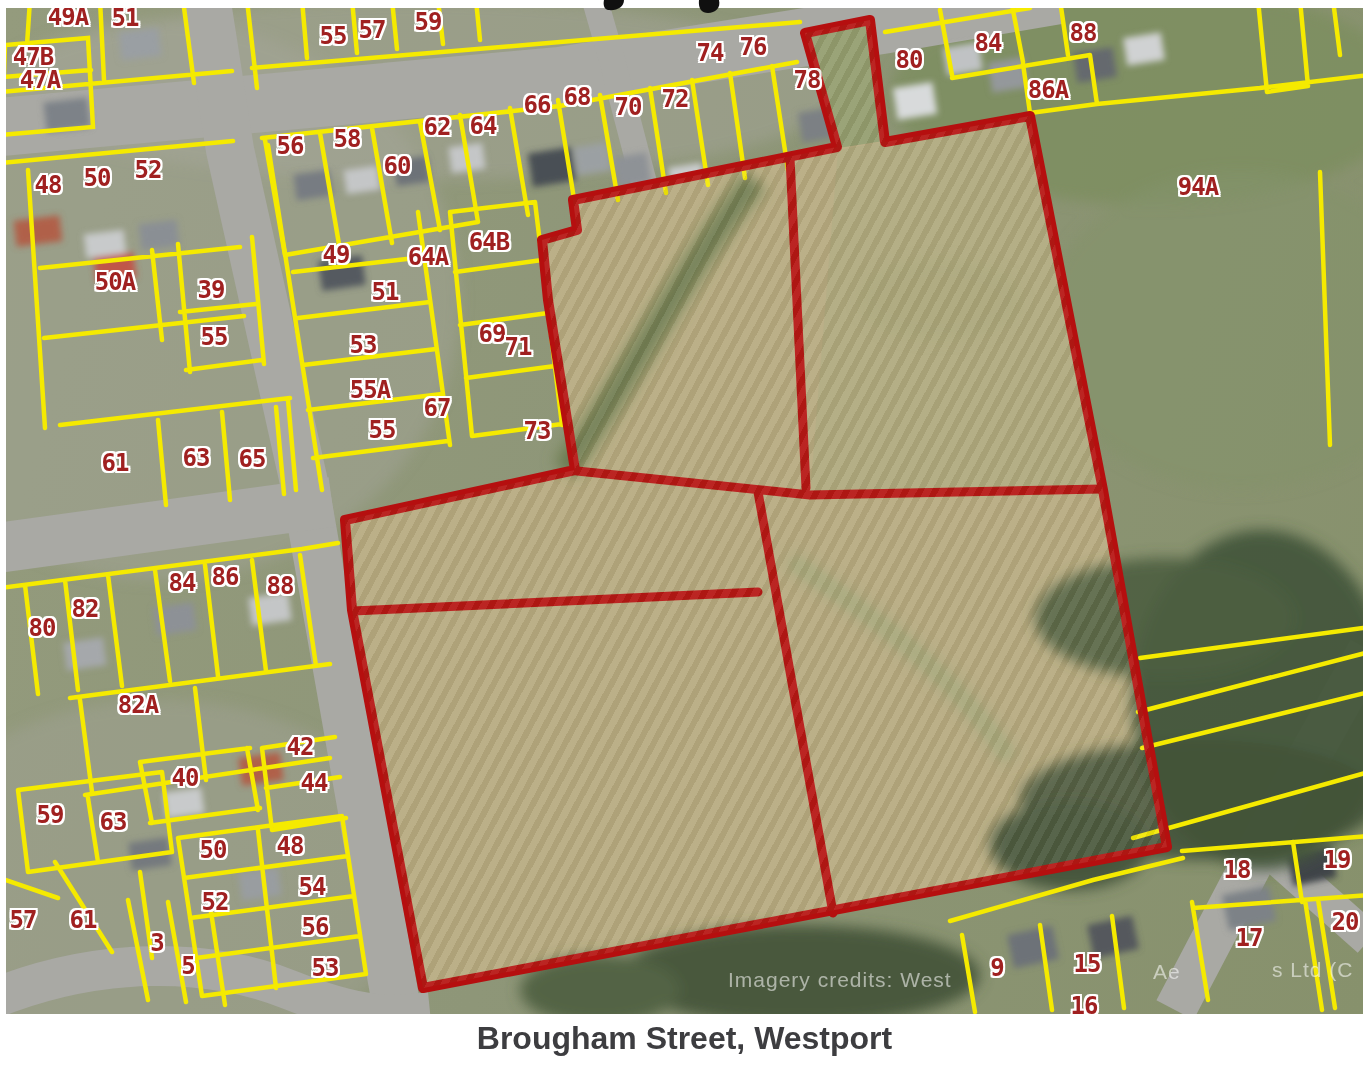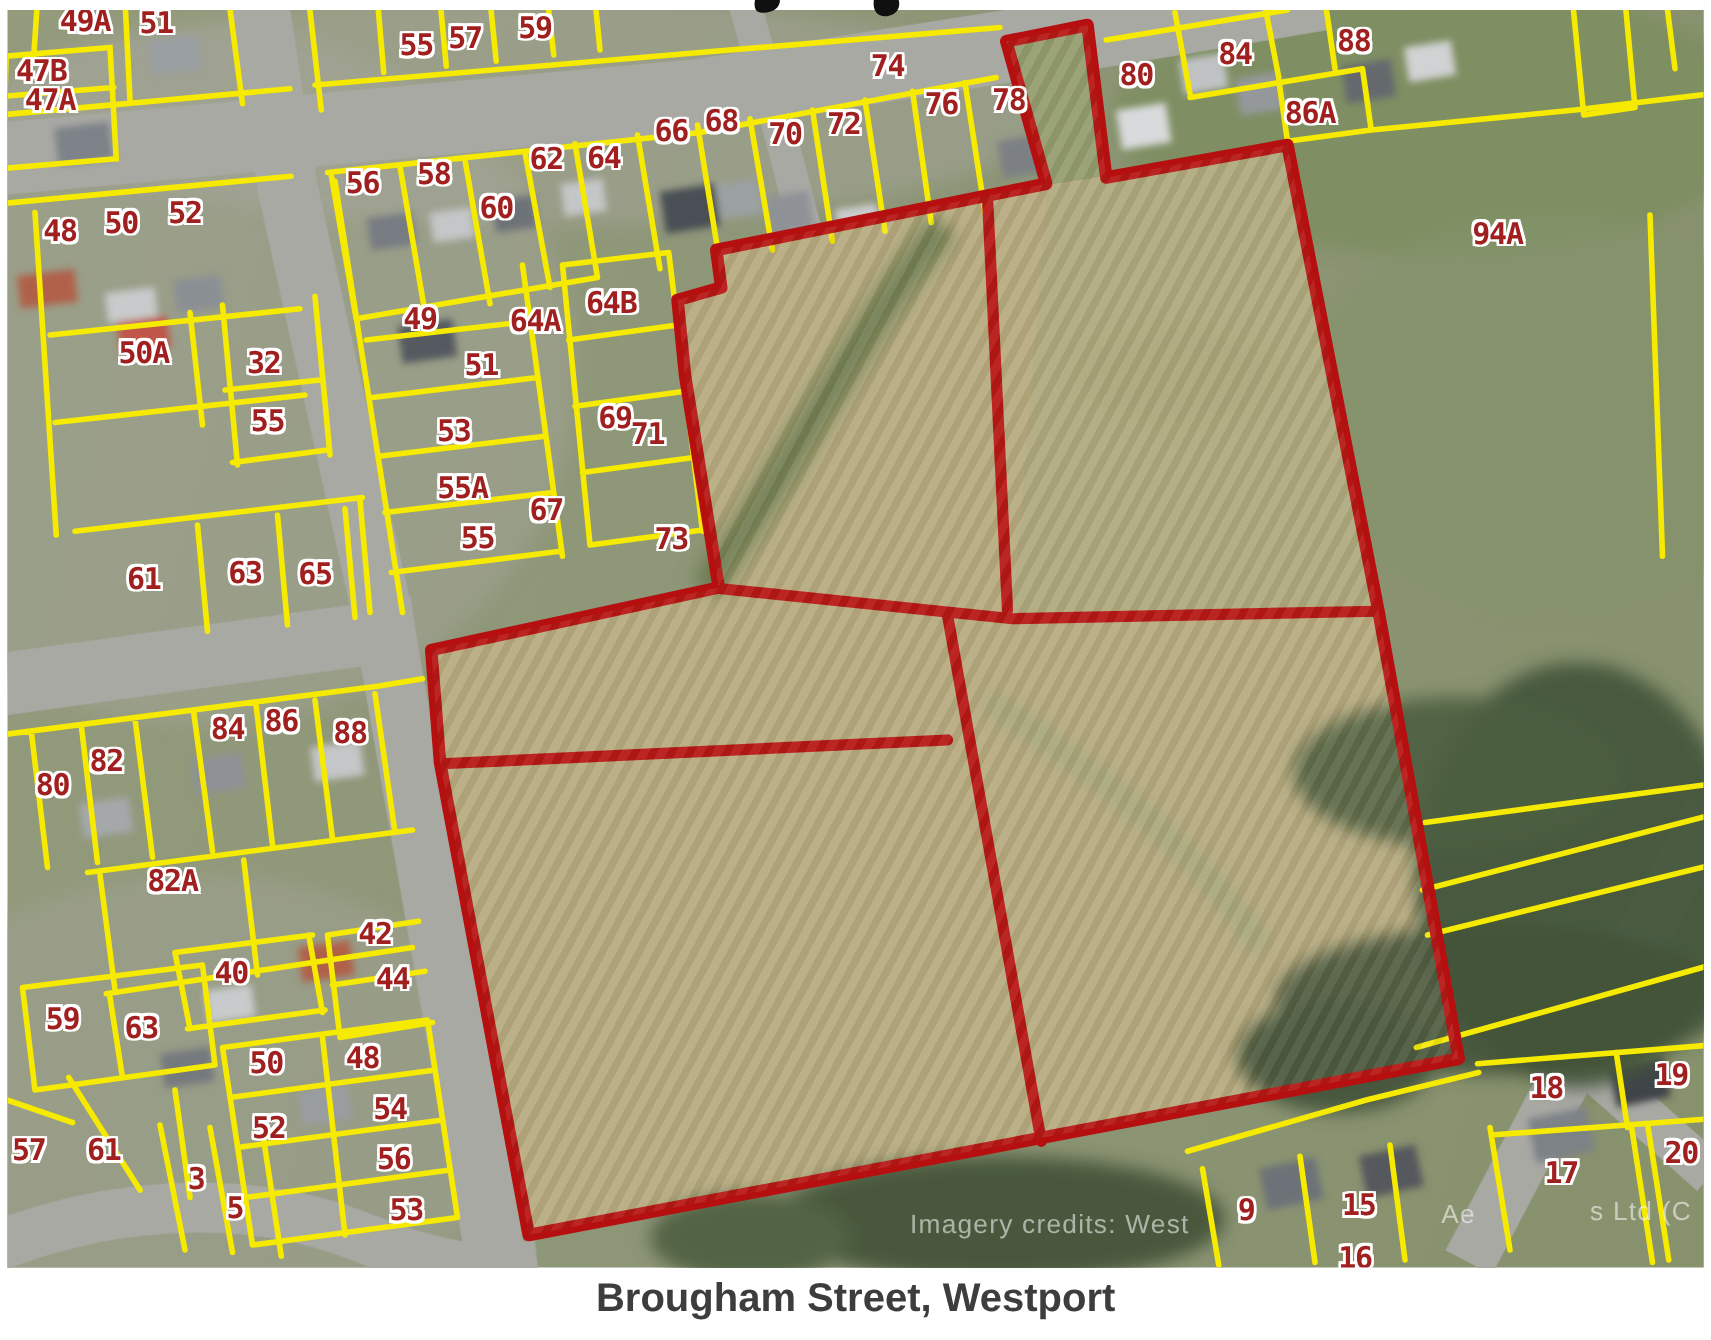--- a/index.html
+++ b/index.html
@@ -194,29 +194,29 @@
         <div class="plabel" style="left: 290px; top: 146px; color: rgb(160, 32, 32);">56</div>
         <div class="plabel" style="left: 347px; top: 139px; color: rgb(160, 32, 32);">58</div>
         <div class="plabel" style="left: 397px; top: 139px; color: rgb(160, 32, 32); margin-top: 27px;">60</div>
         <div class="plabel" style="left: 437px; top: 127px; color: rgb(160, 32, 32);">62</div>
         <div class="plabel" style="left: 483px; top: 126px; color: rgb(160, 32, 32);">64</div>
         <div class="plabel" style="left: 537px; top: 105px; color: rgb(160, 32, 32);">66</div>
         <div class="plabel" style="left: 577px; top: 97px; color: rgb(160, 32, 32);">68</div>
         <div class="plabel" style="left: 628px; top: 107px; color: rgb(160, 32, 32);">70</div>
         <div class="plabel" style="left: 675px; top: 99px; color: rgb(160, 32, 32);">72</div>
         <div class="plabel" style="left: 710px; top: 53px; color: rgb(160, 32, 32);">74</div>
-        <div class="plabel" style="left: 753px; top: 47px; color: rgb(160, 32, 32); margin-top: 36px;">76</div>
+        <div class="plabel" style="left: 753px; top: 47px; color: rgb(160, 32, 32);">76</div>
         <div class="plabel" style="left: 807px; top: 80px; color: rgb(160, 32, 32);">78</div>
         <div class="plabel" style="left: 909px; top: 60px; color: rgb(160, 32, 32);">80</div>
         <div class="plabel" style="left: 988px; top: 43px; color: rgb(160, 32, 32);">84</div>
         <div class="plabel" style="left: 1083px; top: 33px; color: rgb(160, 32, 32);">88</div>
         <div class="plabel" style="left: 1048px; top: 90px; color: rgb(160, 32, 32);">86A</div>
         <div class="plabel" style="left: 1198px; top: 187px; color: rgb(160, 32, 32);">94A</div>
         <div class="plabel" style="left: 115px; top: 282px; color: rgb(160, 32, 32);">50A</div>
-        <div class="plabel" style="left: 211px; top: 290px; color: rgb(160, 32, 32);">32</div>
+        <div class="plabel" style="left: 211px; top: 290px; color: rgb(160, 32, 32);">39</div>
         <div class="plabel" style="left: 214px; top: 337px; color: rgb(160, 32, 32);">55</div>
         <div class="plabel" style="left: 336px; top: 255px; color: rgb(160, 32, 32);">49</div>
         <div class="plabel" style="left: 428px; top: 257px; color: rgb(160, 32, 32);">64A</div>
         <div class="plabel" style="left: 385px; top: 292px; color: rgb(160, 32, 32);">51</div>
         <div class="plabel" style="left: 363px; top: 345px; color: rgb(160, 32, 32);">53</div>
         <div class="plabel" style="left: 370px; top: 390px; color: rgb(160, 32, 32);">55A</div>
         <div class="plabel" style="left: 382px; top: 430px; color: rgb(160, 32, 32);">55</div>
         <div class="plabel" style="left: 437px; top: 408px; color: rgb(160, 32, 32); text-align: right;">67</div>
         <div class="plabel" style="left: 115px; top: 463px; color: rgb(160, 32, 32);">61</div>
         <div class="plabel" style="left: 196px; top: 458px; color: rgb(160, 32, 32);">63</div>

